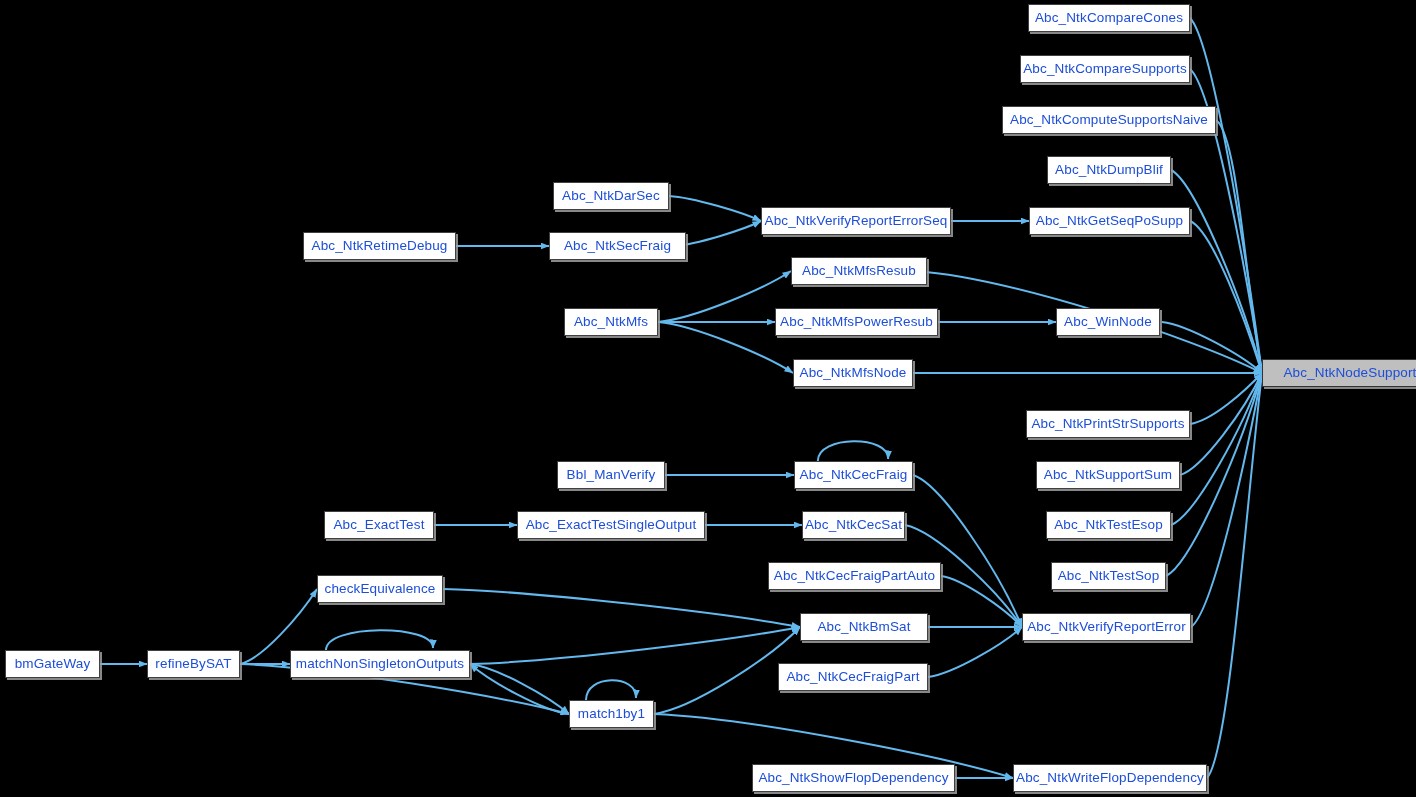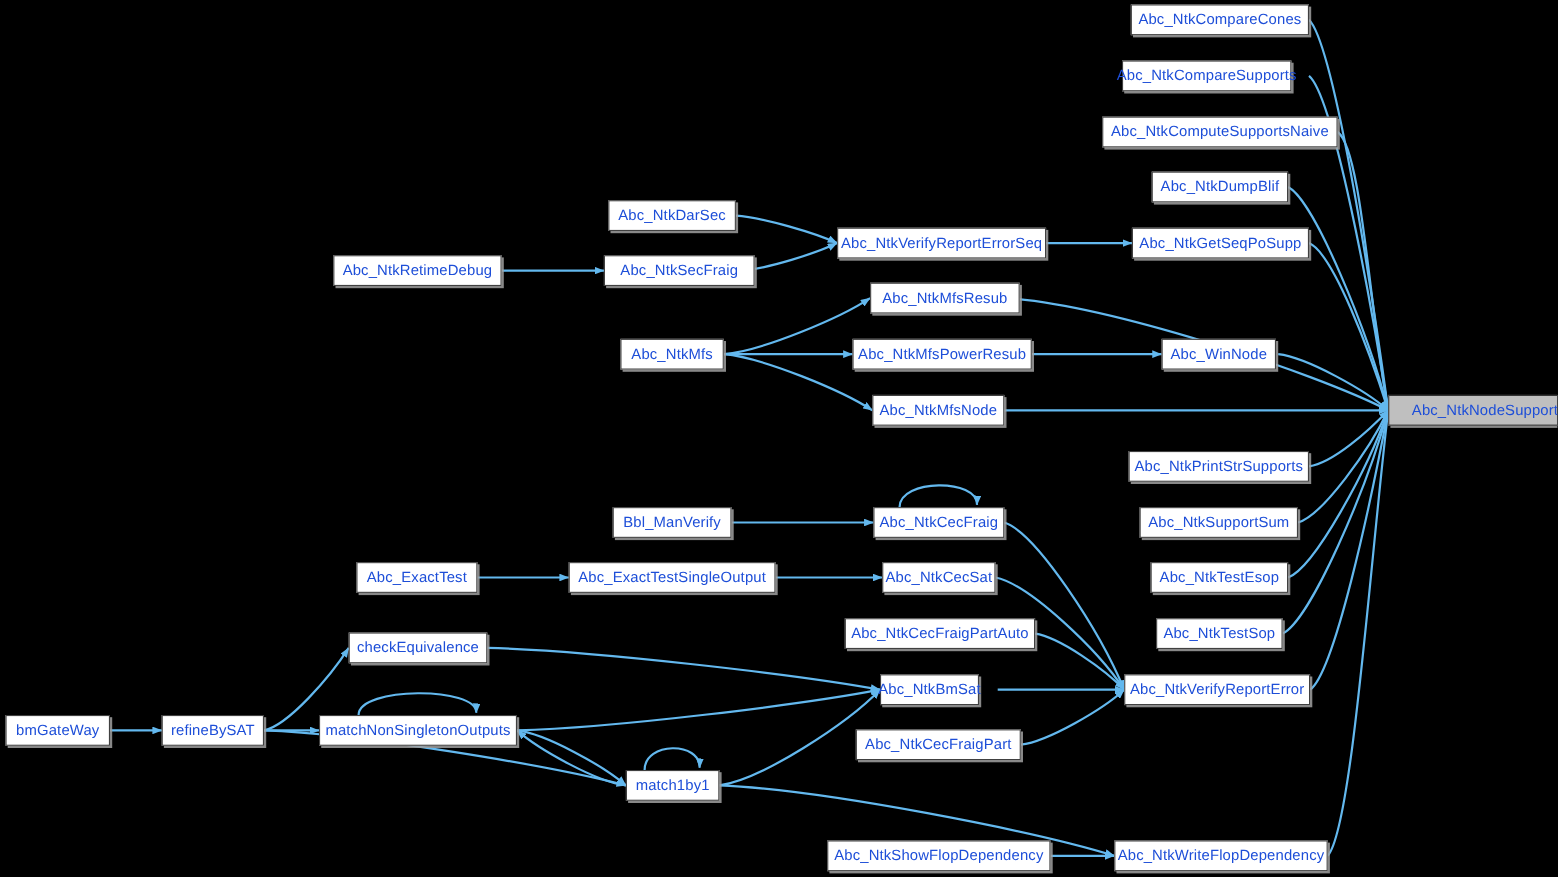--- a/index.html
+++ b/index.html
@@ -101,21 +101,21 @@
         <path d="M 569 714 C 542.864 711, 489.9584 681.5, 470 664" fill="none" stroke="#63b8ee" stroke-width="2" marker-end="url(#arrowhead)"></path>
         <path d="M 654 714 C 748.7760000000001 717.84, 940.6256 755.6, 1013 778" fill="none" stroke="#63b8ee" stroke-width="2" marker-end="url(#arrowhead)"></path>
         <path d="M 955 778 L 1013 778" fill="none" stroke="#63b8ee" stroke-width="2" marker-end="url(#arrowhead)"></path>
         <path d="M 1207 778 C 1229 753.7, 1245.2 514.75, 1262 373" fill="none" stroke="#63b8ee" stroke-width="2" marker-end="url(#arrowhead)"></path>
       </g>
   </svg>
   <div id="nodes-group">
       <div class="node" style="left: 1028px; top: 4px; width: 162px;">
         <span class="node-label">Abc_NtkCompareCones</span>
       </div>
-      <div class="node" style="left: 1020px; top: 55px; width: 154px; text-align: right;">
+      <div class="node" style="left: 1020px; top: 55px; width: 170px; text-align: right;">
         <span class="node-label">Abc_NtkCompareSupports</span>
       </div>
       <div class="node" style="left: 1002px; top: 106px; width: 214px;">
         <span class="node-label">Abc_NtkComputeSupportsNaive</span>
       </div>
       <div class="node" style="left: 1047px; top: 156px; width: 124px;">
         <span class="node-label">Abc_NtkDumpBlif</span>
       </div>
       <div class="node" style="left: 1029px; top: 207px; width: 161px;">
         <span class="node-label">Abc_NtkGetSeqPoSupp</span>
@@ -176,21 +176,21 @@
       </div>
       <div class="node" style="left: 1051px; top: 562px; width: 115px;">
         <span class="node-label">Abc_NtkTestSop</span>
       </div>
       <div class="node" style="left: 768px; top: 562px; width: 173px;">
         <span class="node-label">Abc_NtkCecFraigPartAuto</span>
       </div>
       <div class="node" style="left: 317px; top: 575px; width: 126px;">
         <span class="node-label">checkEquivalence</span>
       </div>
-      <div class="node" style="left: 800px; top: 613px; width: 90px;">
+      <div class="node" style="left: 800px; top: 613px; width: 128px;">
         <span class="node-label">Abc_NtkBmSat</span>
       </div>
       <div class="node" style="left: 1022px; top: 613px; width: 169px;">
         <span class="node-label">Abc_NtkVerifyReportError</span>
       </div>
       <div class="node" style="left: 5px; top: 650px; width: 95px;">
         <span class="node-label">bmGateWay</span>
       </div>
       <div class="node" style="left: 147px; top: 650px; width: 93px;">
         <span class="node-label">refineBySAT</span>

